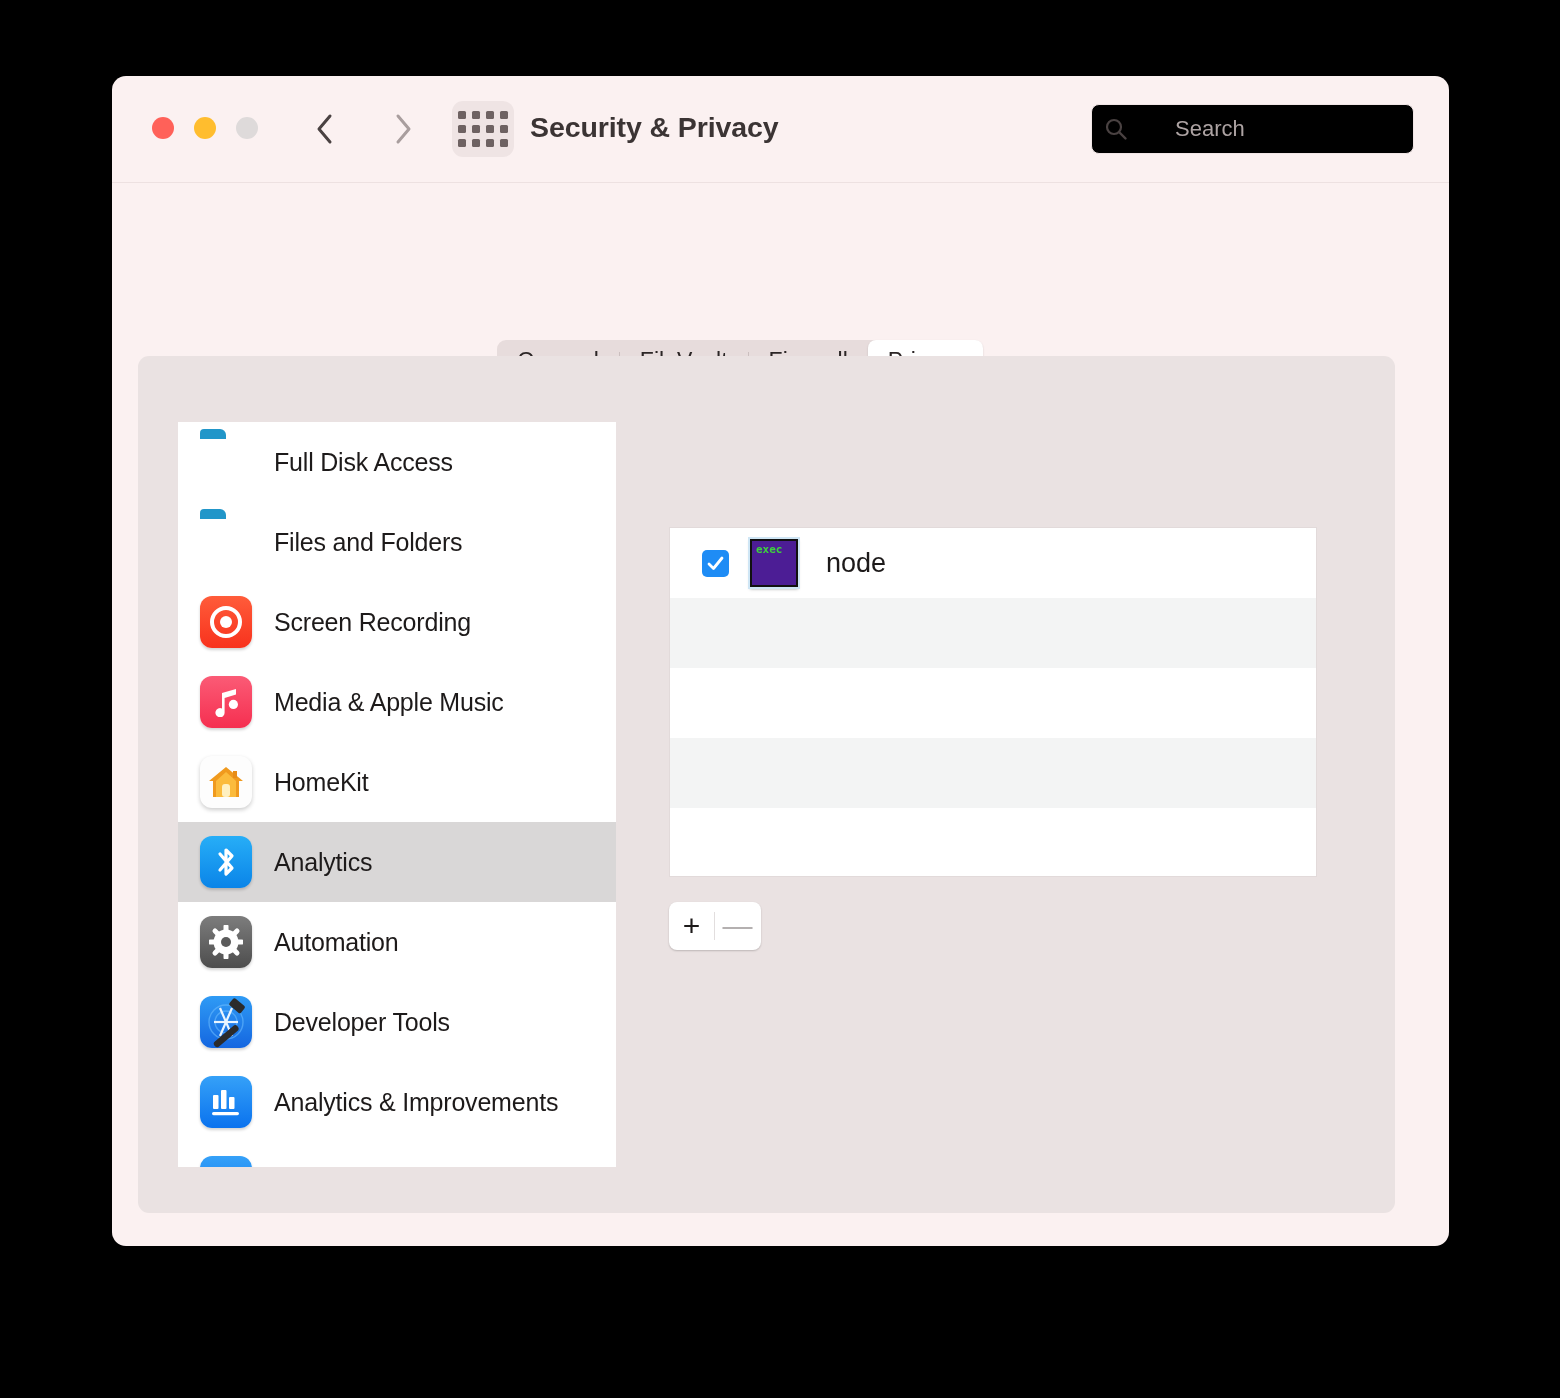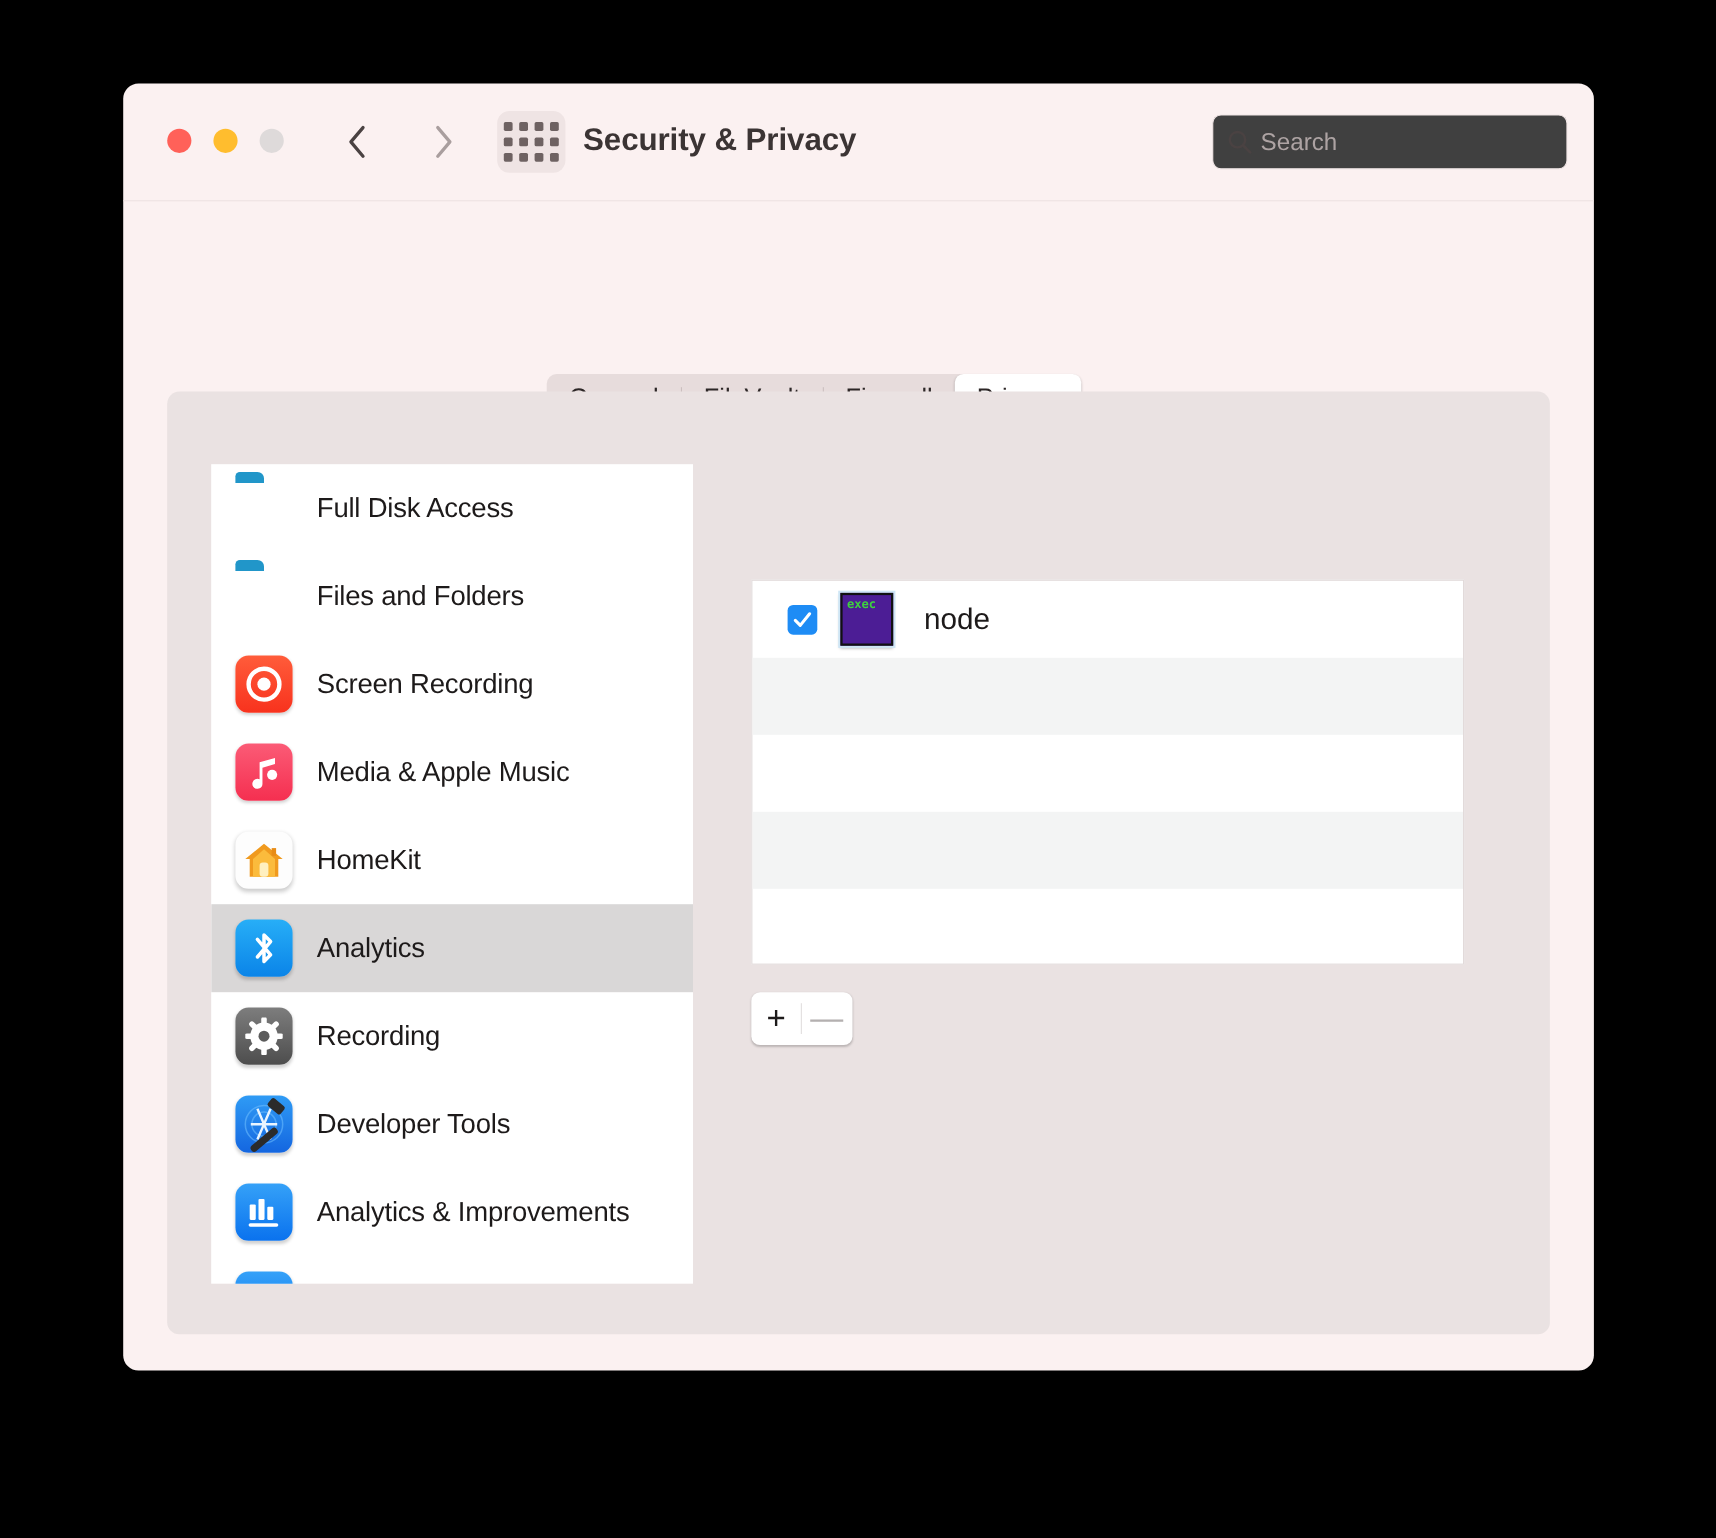--- a/index.html
+++ b/index.html
@@ -58,27 +58,28 @@
   }
   .grid-dots i { display: block; width: 8px; height: 8px; background: #6E6262; border-radius: 1.5px; }
 
   .win-title {
     position: absolute; left: 418px; top: 35px;
     font-size: 28.5px; font-weight: 600; color: #3B3434;
     letter-spacing: -0.1px;
   }
 
   .searchbox {
-    position: absolute; right: 24px; top: 28px;
+    position: absolute; right: 35px; top: 28px;
     width: 323px; height: 50px;
     border: 1px solid #F0E5E5;
     border-radius: 8px;
-    background: #404040;
+    background: #000000;
     display: flex; align-items: center;
     padding: 0 12px;
+    gap: 40px;
   }
   .searchbox .sicon { margin-right: 7px; display: flex; }
   .search-ph { font-size: 22px; color: #ADA3A3; }
 
   
   .body-area { position: relative; height: 1063px; }
 
   .tabs {
     position: absolute; left: 385px; top: 157px;
     display: flex; align-items: center;
@@ -90,21 +91,21 @@
   .tab {
     font-size: 23px; color: #2C2626;
     padding: 0 20px; height: 43px;
     display: flex; align-items: center;
     border-radius: 8px;
   }
   .tab.sel { background: #FFFFFF; box-shadow: 0 1px 2px rgba(0,0,0,.16); }
   .tabsep { width: 1px; height: 20px; background: #CBBFBF; }
 
   .panel {
-    position: absolute; left: 40px; top: 173px;
+    position: absolute; left: 26px; top: 173px;
     width: 1257px; height: 857px;
     background: #EAE2E2;
     border-radius: 11px;
   }
 
   
   .sidebar {
     position: absolute; left: 40px; top: 66px;
     width: 438px; height: 745px;
     background: #FFFFFF;
@@ -398,21 +399,21 @@
                   <line x1="1.5" y1="17" x2="6" y2="17"></line>
                   <line x1="28" y1="17" x2="32.5" y2="17"></line>
                   <line x1="6" y1="6" x2="9.2" y2="9.2"></line>
                   <line x1="24.8" y1="24.8" x2="28" y2="28"></line>
                   <line x1="28" y1="6" x2="24.8" y2="9.2"></line>
                   <line x1="9.2" y1="24.8" x2="6" y2="28"></line>
                 </g>
               </svg>
             </span>
           </span>
-          <span class="lbl">Recording</span>
+          <span class="lbl">Automation</span>
         </div>
 
         <div class="srow">
           <span class="ico">
             <span class="ic-dev">
               <svg width="52" height="52" viewBox="0 0 52 52">
                 <circle cx="26" cy="26" r="17" fill="none" stroke="#6FC0FF" stroke-width="1.4" opacity=".55"></circle>
                 <circle cx="26" cy="26" r="11" fill="none" stroke="#6FC0FF" stroke-width="1.4" opacity=".55"></circle>
                 <path d="M20 12 L32 40 M32 12 L20 40" stroke="#EAF5FF" stroke-width="2.2" fill="none"></path>
                 <line x1="14" y1="26" x2="38" y2="26" stroke="#EAF5FF" stroke-width="2.2"></line>

